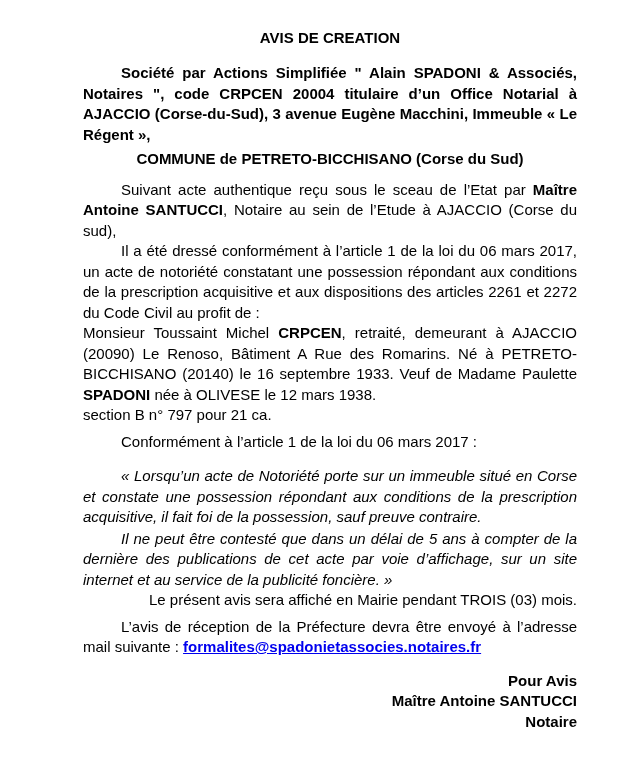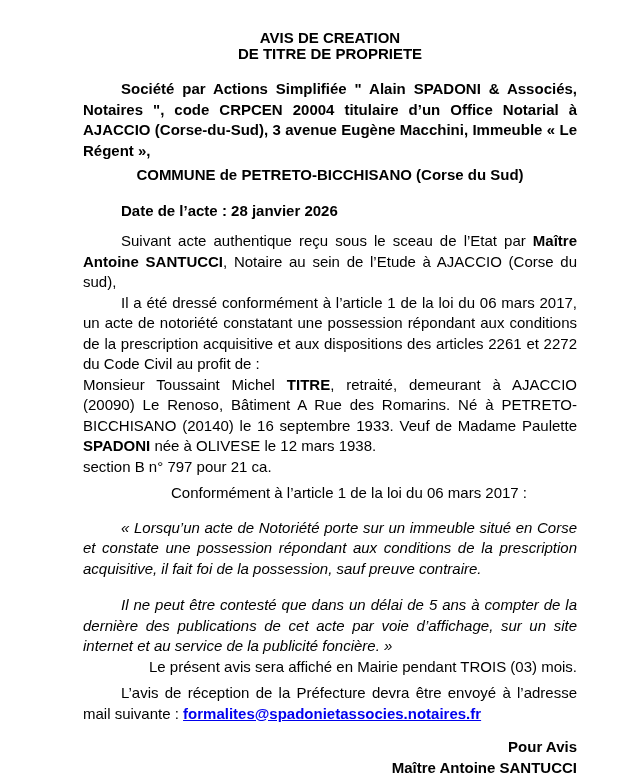--- a/index.html
+++ b/index.html
@@ -35,56 +35,54 @@
   .p-beneficiary { margin-top: 0; }
   .p-property-heading {
     margin-top: 2px;
     font-weight: bold;
     text-decoration: underline;
     text-align: justify;
     text-align-last: justify;
     letter-spacing: -0.1px;
   }
   .p-property-detail { text-align: left; }
-  .p-conformement { margin-top: 6px; text-align: center; }
+  .p-conformement { margin-top: 6px; text-align: left; }
   .p-quote1 { margin-top: 14px; font-style: italic; }
-  .p-quote2 { margin-top: 16px; font-style: italic; }
+  .p-quote2 { margin-top: 1px; font-style: italic; }
   .p-display { margin-top: 0; text-align: right; }
   .p-reception { margin-top: 6px; }
   .signature-block { margin-top: 13px; text-align: right; font-weight: bold; }
   .signature-line { line-height: 20.5px; }
   a.email-link, .email-link {
     color: var(--link-color, #0000EE);
     font-weight: bold;
     text-decoration: underline;
     cursor: pointer;
   }
 </style>
 </head>
 <body style="background: rgb(255, 255, 255);">
 
 <div class="page" style="color: rgb(0, 0, 0);">
 
   <div class="title-line">AVIS DE CREATION</div>
-  <div class="title-line">DE TITRE DE PROPRIETE</div>
 
   <p class="p-office indent">Société par Actions Simplifiée " Alain SPADONI &amp; Associés, Notaires ", code CRPCEN 20004 titulaire d’un Office Notarial à AJACCIO (Corse-du-Sud), 3 avenue Eugène Macchini, Immeuble « Le Régent »,</p>
 
   <p class="p-commune">COMMUNE de PETRETO-BICCHISANO (Corse du Sud)</p>
 
-  <p class="p-date indent">Date de l’acte : 28 janvier 2026</p>
 
   <p class="p-recu indent">
     <span>Suivant acte authentique reçu sous le sceau de l’Etat par </span><span class="bold">Maître Antoine SANTUCCI</span><span>, Notaire au sein de l’Etude à AJACCIO (Corse du sud),</span>
   </p>
 
   <p class="p-dresse indent">Il a été dressé conformément à l’article 1 de la loi du 06 mars 2017, un acte de notoriété constatant une possession répondant aux conditions de la prescription acquisitive et aux dispositions des articles 2261 et 2272 du Code Civil au profit de :</p>
 
   <p class="p-beneficiary">
-    <span>Monsieur Toussaint Michel </span><span class="bold">TITRE</span><span>, retraité, demeurant à AJACCIO (20090) Le Renoso, Bâtiment A Rue des Romarins. Né à PETRETO-BICCHISANO (20140) le 16 septembre 1933. Veuf de Madame Paulette </span><span class="bold">SPADONI</span><span> née à OLIVESE le 12 mars 1938.</span>
+    <span>Monsieur Toussaint Michel </span><span class="bold">CRPCEN</span><span>, retraité, demeurant à AJACCIO (20090) Le Renoso, Bâtiment A Rue des Romarins. Né à PETRETO-BICCHISANO (20140) le 16 septembre 1933. Veuf de Madame Paulette </span><span class="bold">SPADONI</span><span> née à OLIVESE le 12 mars 1938.</span>
   </p>
 
   <p class="p-property-detail">section B n° 797 pour 21 ca.</p>
 
   <p class="p-conformement indent">Conformément à l’article 1 de la loi du 06 mars 2017 :</p>
 
   <p class="p-quote1 indent">« Lorsqu’un acte de Notoriété porte sur un immeuble situé en Corse et constate une possession répondant aux conditions de la prescription acquisitive, il fait foi de la possession, sauf preuve contraire.</p>
   <p class="p-quote2 indent">Il ne peut être contesté que dans un délai de 5 ans à compter de la dernière des publications de cet acte par voie d’affichage, sur un site internet et au service de la publicité foncière. »</p>
 
   <p class="p-display indent">Le présent avis sera affiché en Mairie pendant TROIS (03) mois.</p>

